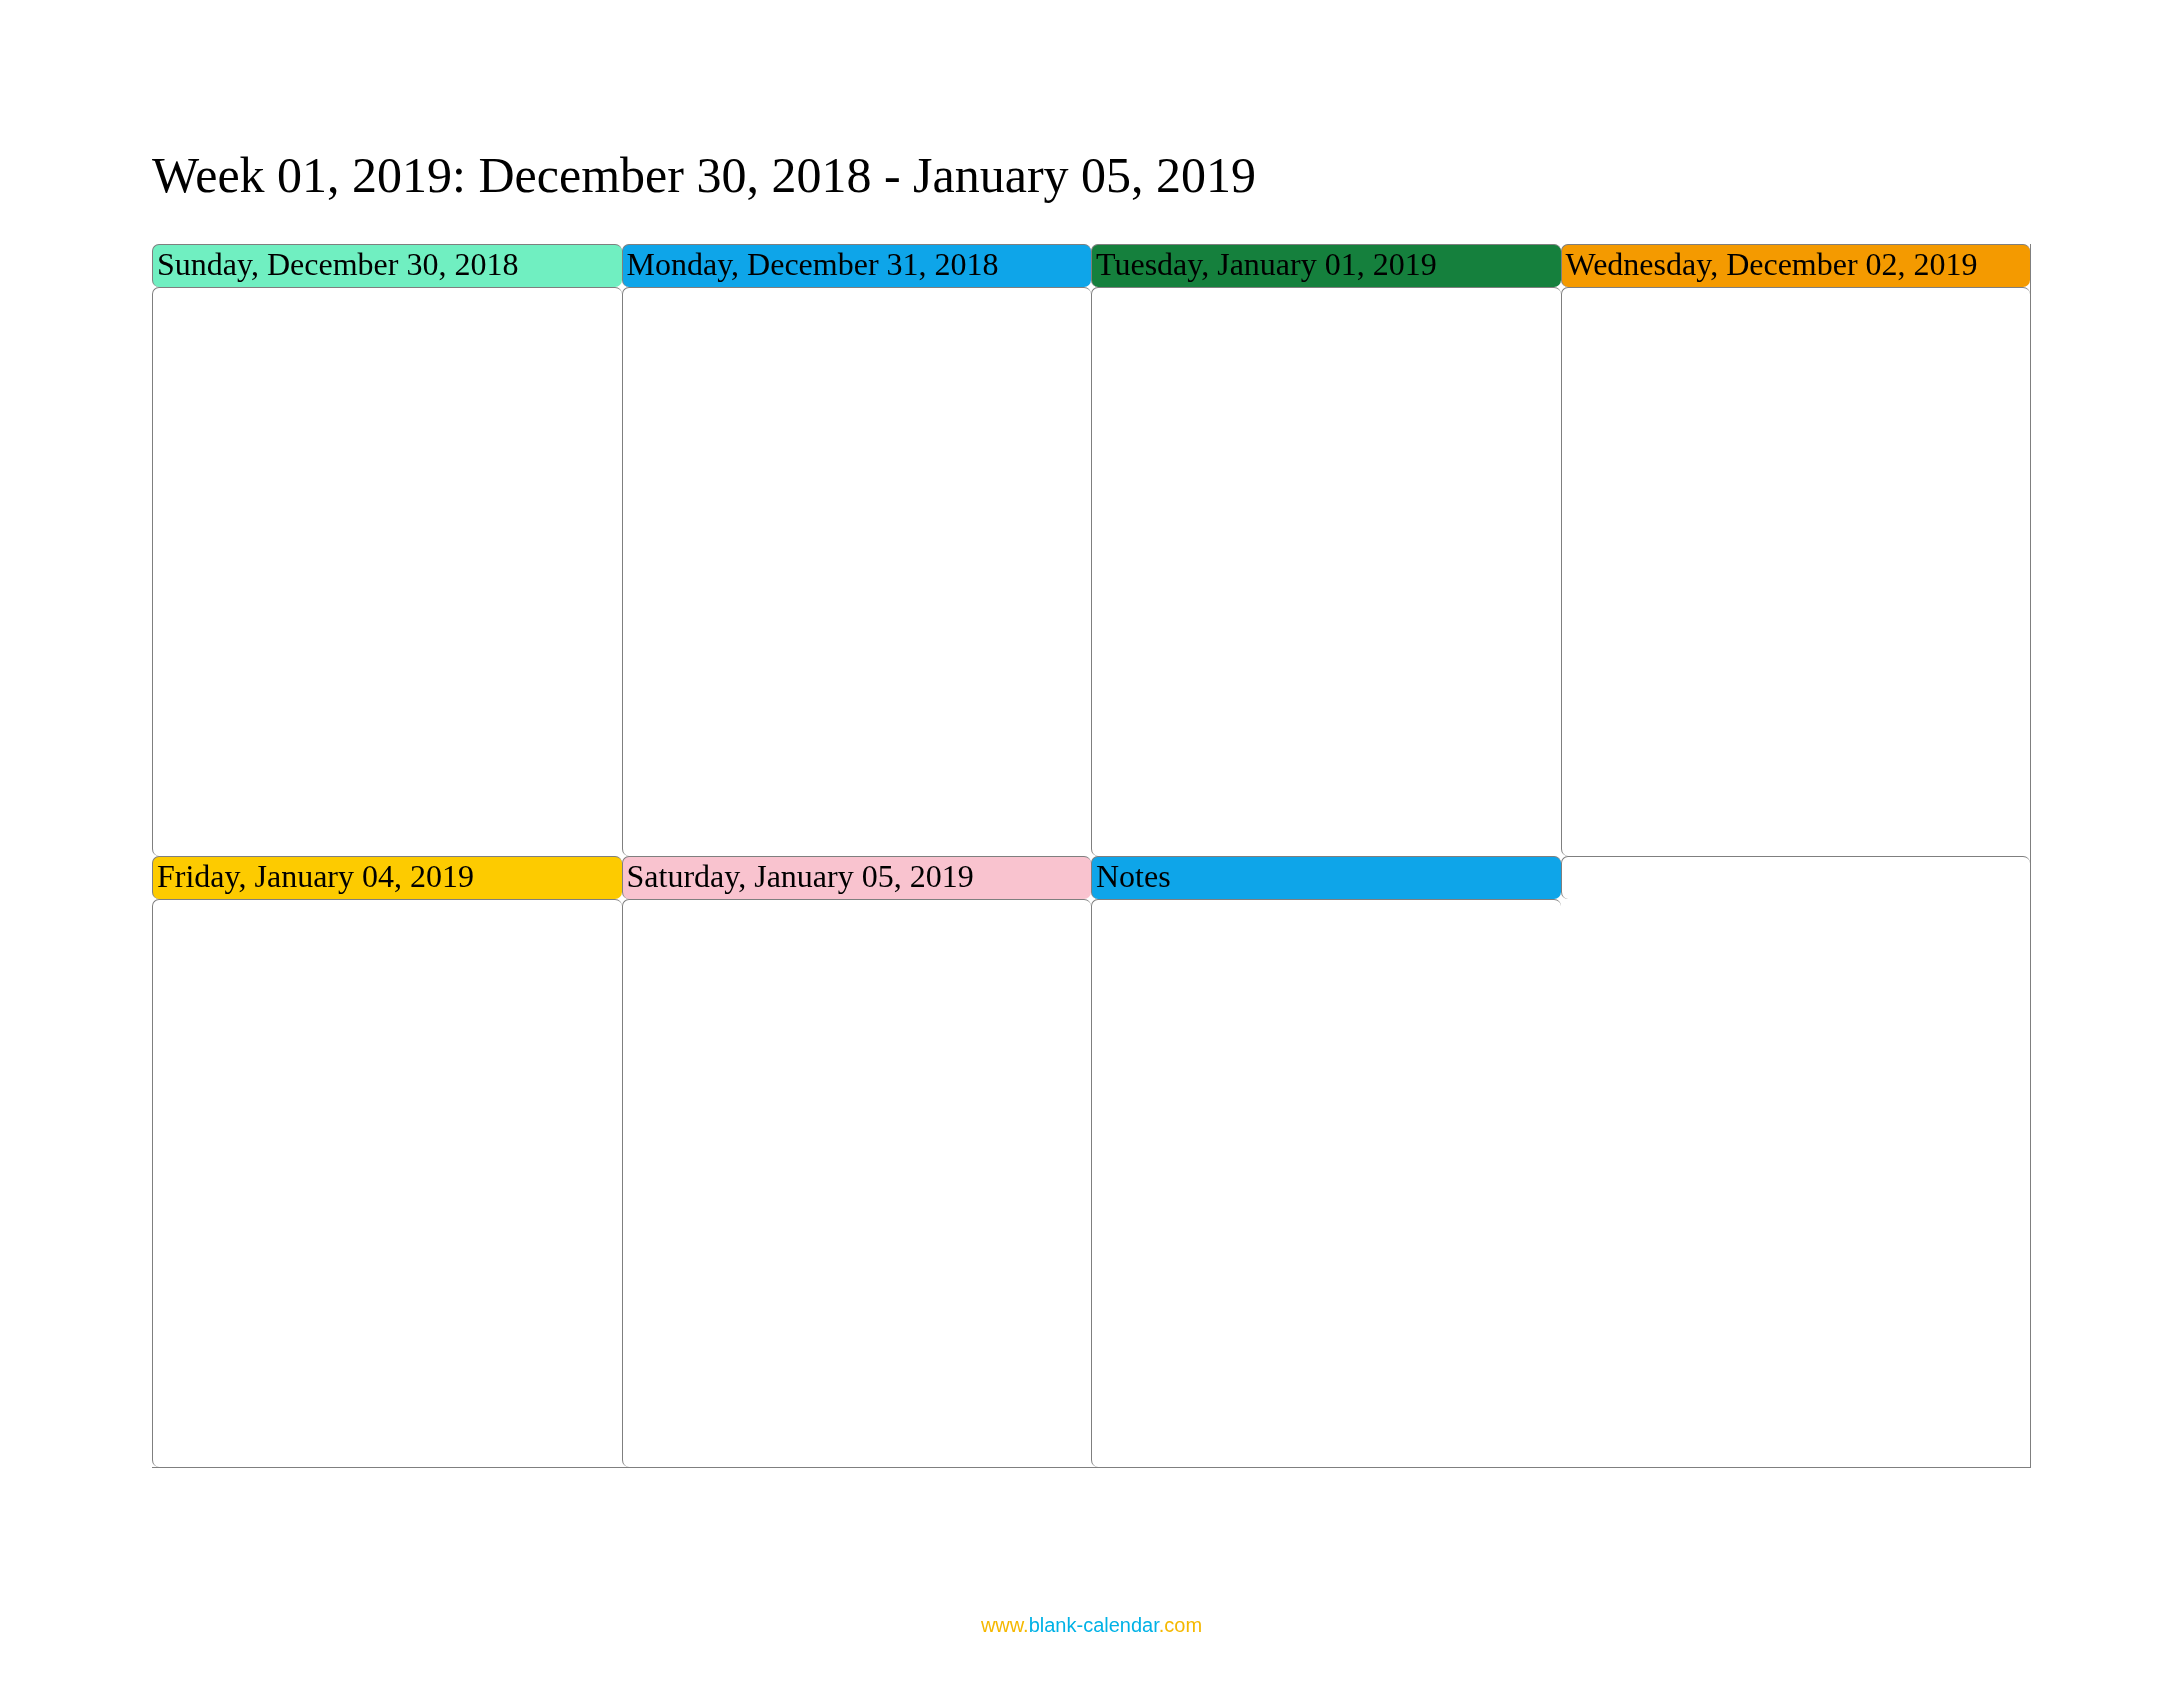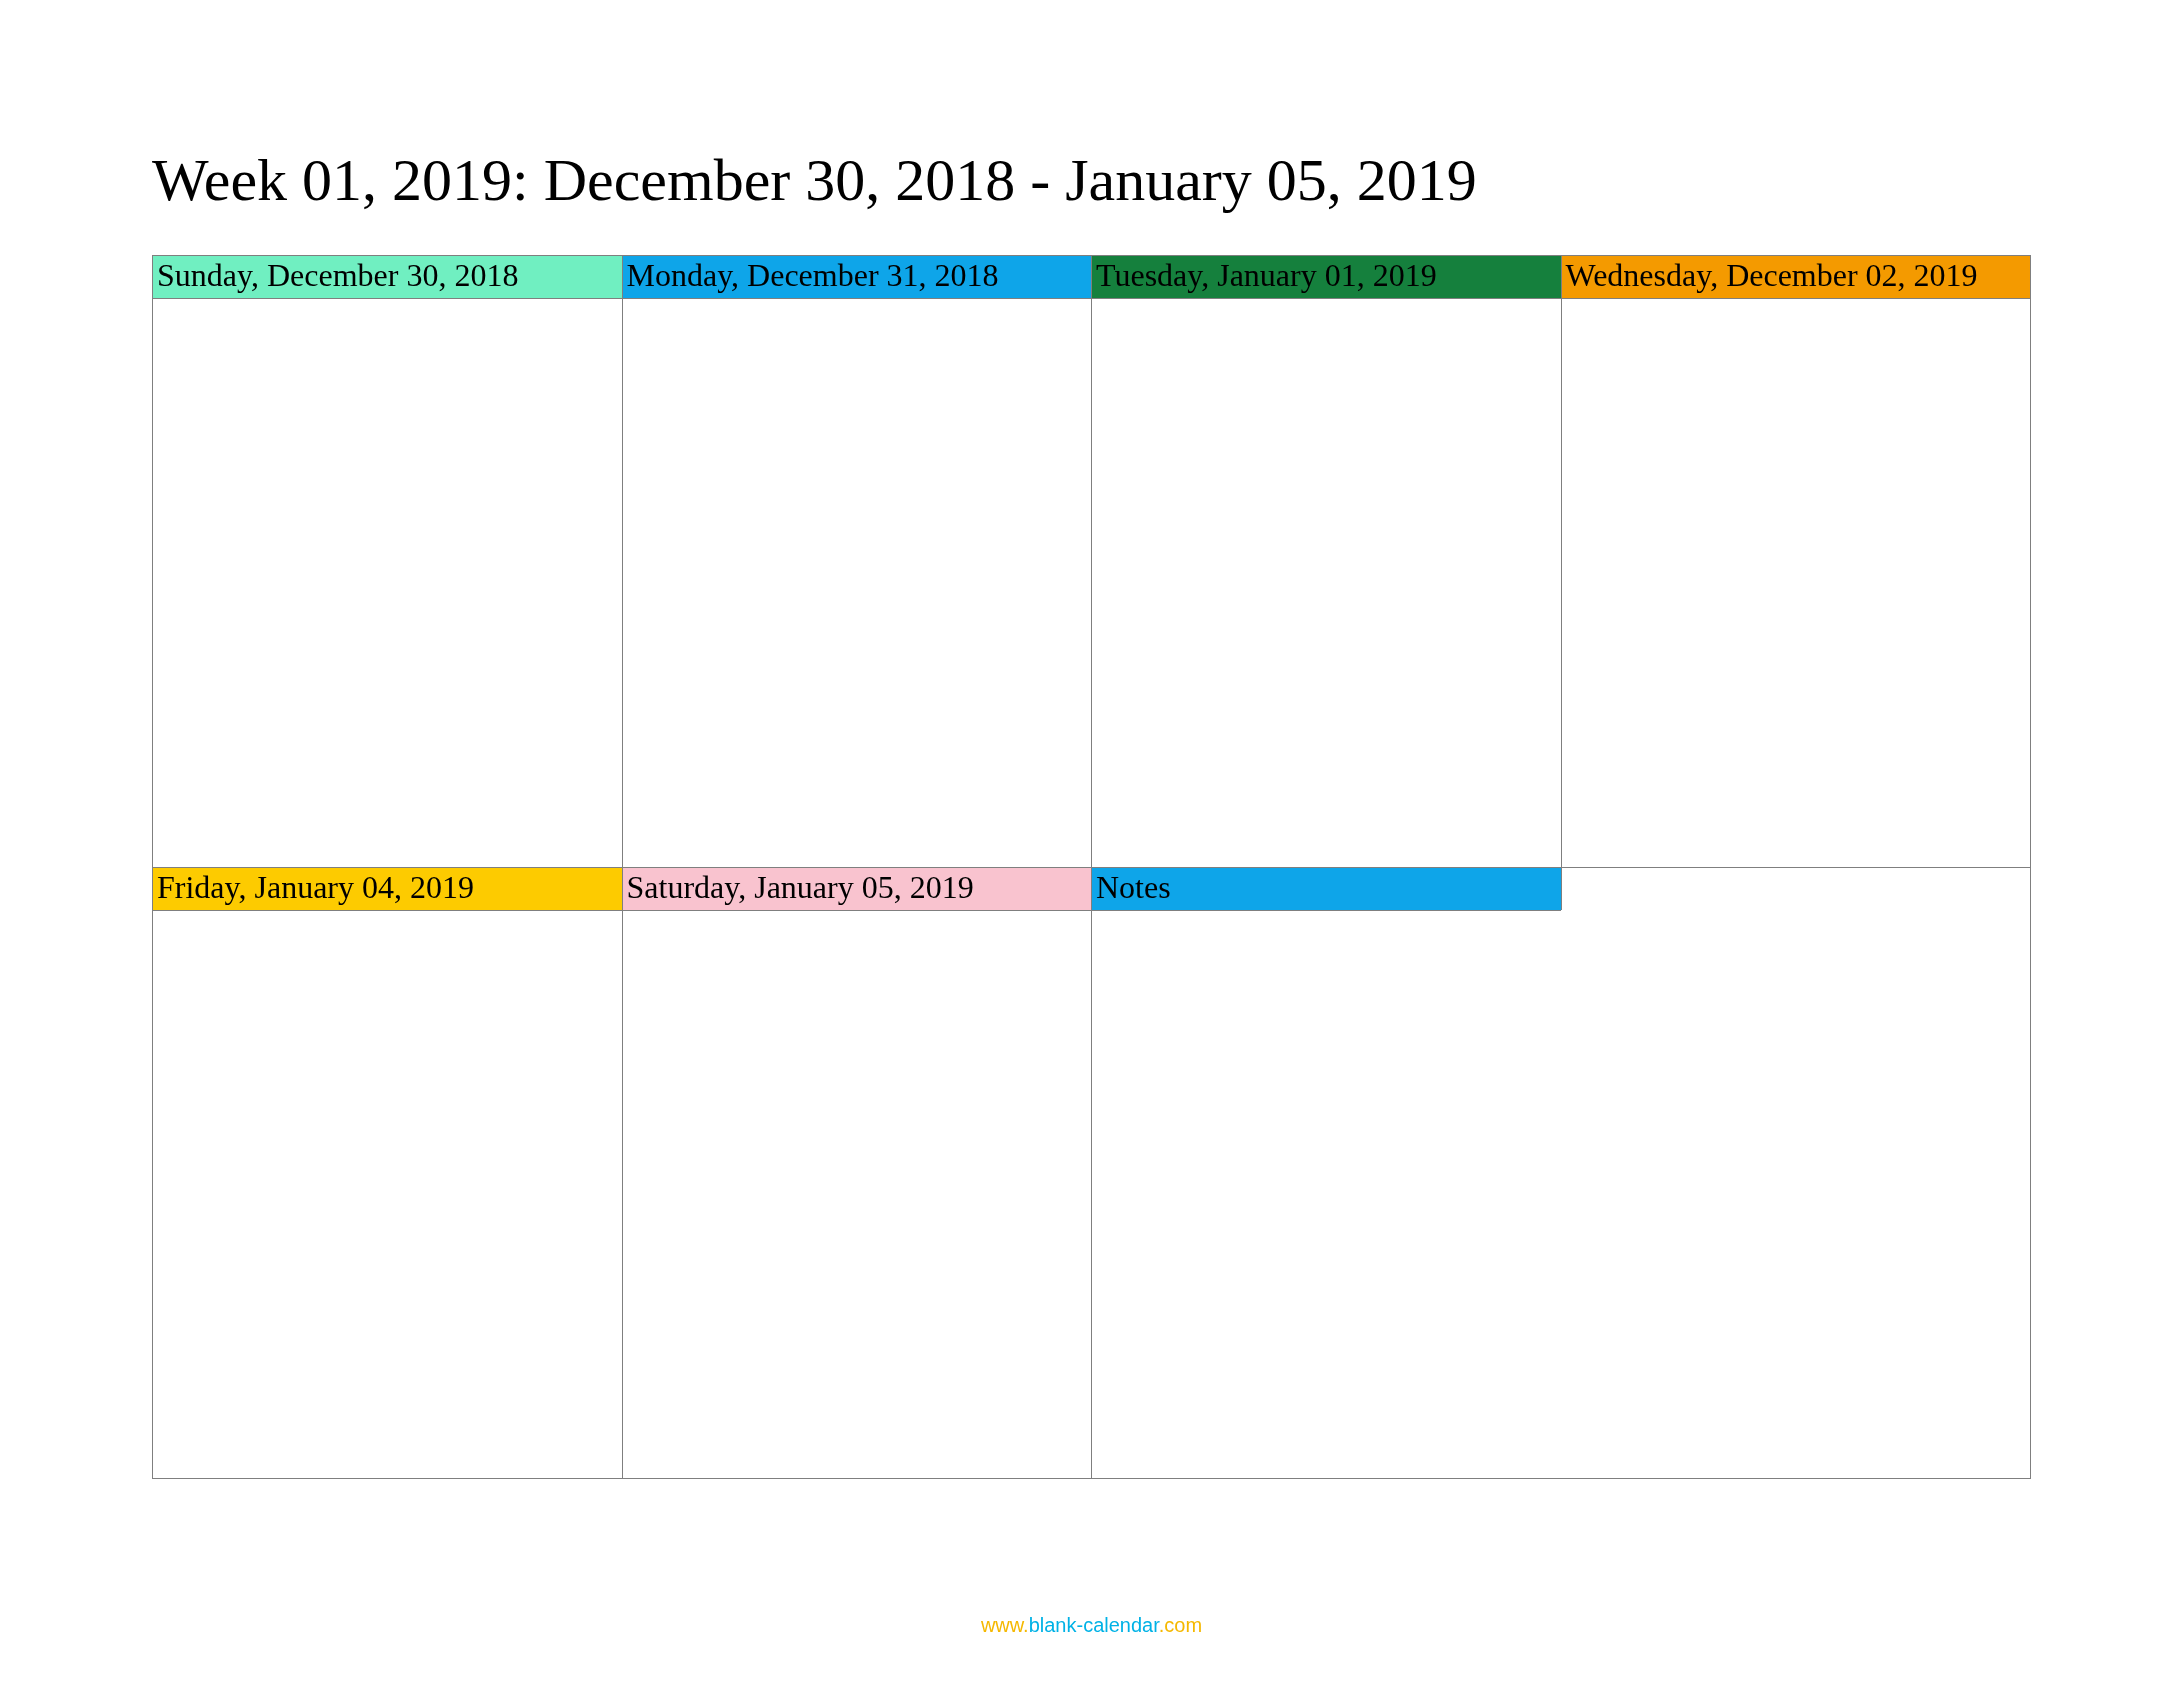--- a/index.html
+++ b/index.html
@@ -13,37 +13,38 @@
       background: #ffffff;
       font-family: "Times New Roman", Times, serif;
     }
     .page {
       width: 2183px;
       height: 1687px;
       position: relative;
       padding: 146px 152px 0 152px;
     }
     .title {
-      font-size: 60px;
+      font-size: 50px;
       font-weight: normal;
       color: #000;
       margin-bottom: 40px;
     }
     .grid {
       display: grid;
       grid-template-columns: repeat(4, 1fr);
       grid-template-rows: auto 1fr auto 1fr;
       border-right: 1.3px solid #7f7f7f;
       border-bottom: 1.3px solid #7f7f7f;
       width: 100%;
       height: 1224px;
     }
     .cell {
       border-left: 1.3px solid #7f7f7f;
       border-top: 1.3px solid #7f7f7f;
+      border-radius: 7px;
     }
     .header {
       font-size: 32px;
       color: #000;
       padding: 1.3px 4px 4px 4px;
       line-height: 1.15;
       white-space: nowrap;
       overflow: hidden;
     }
     .body {

